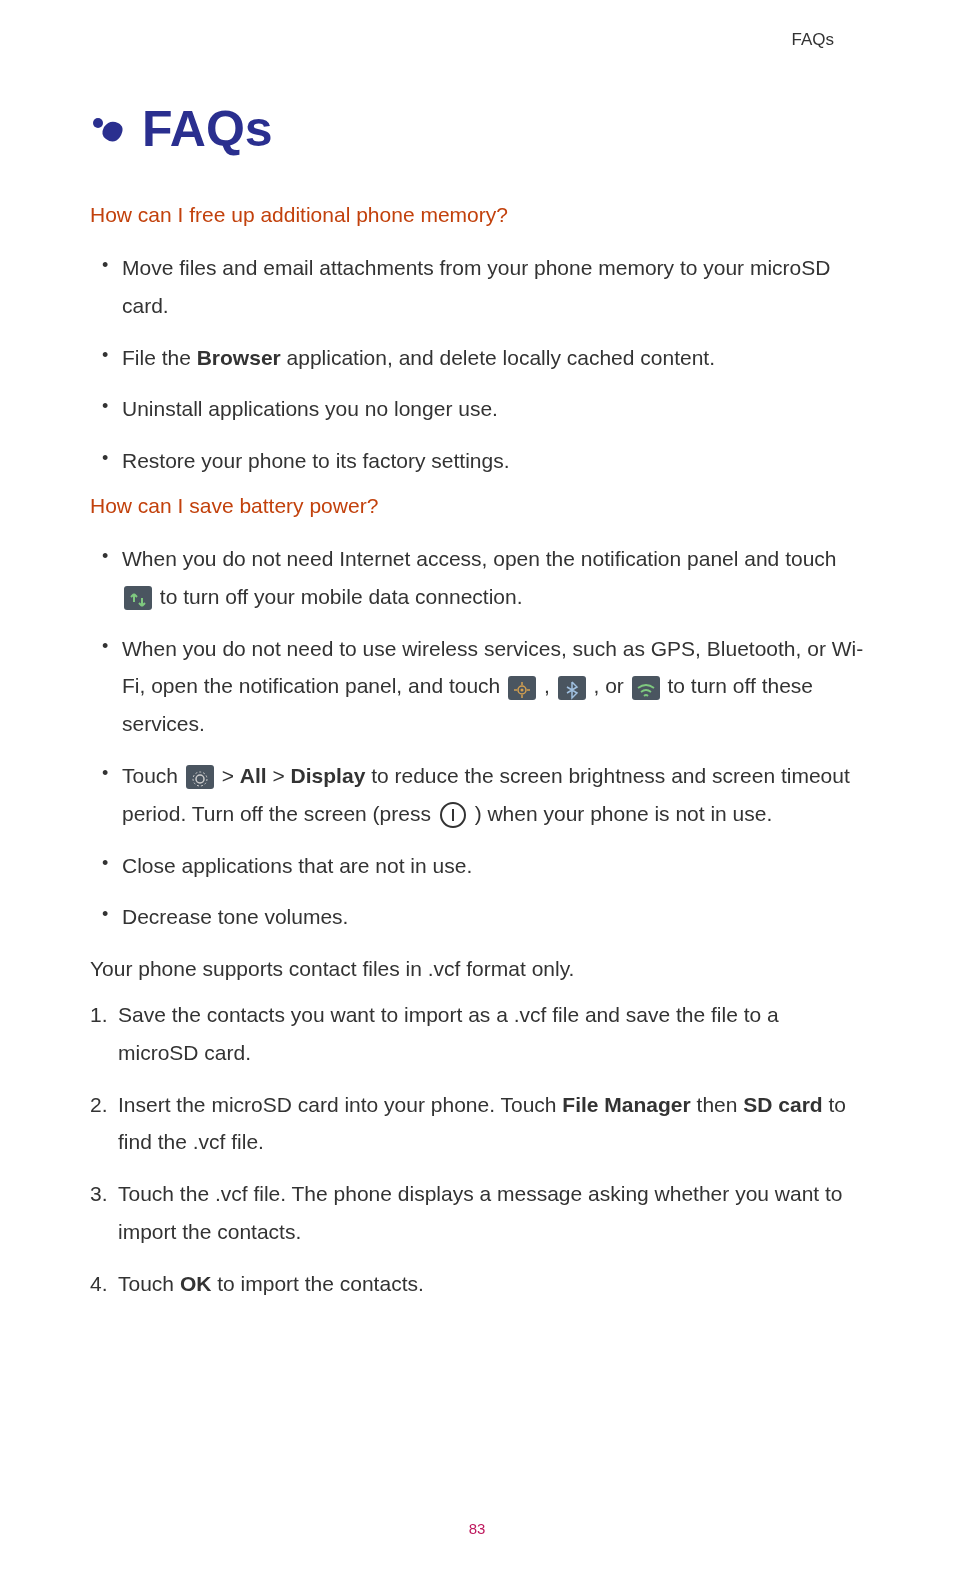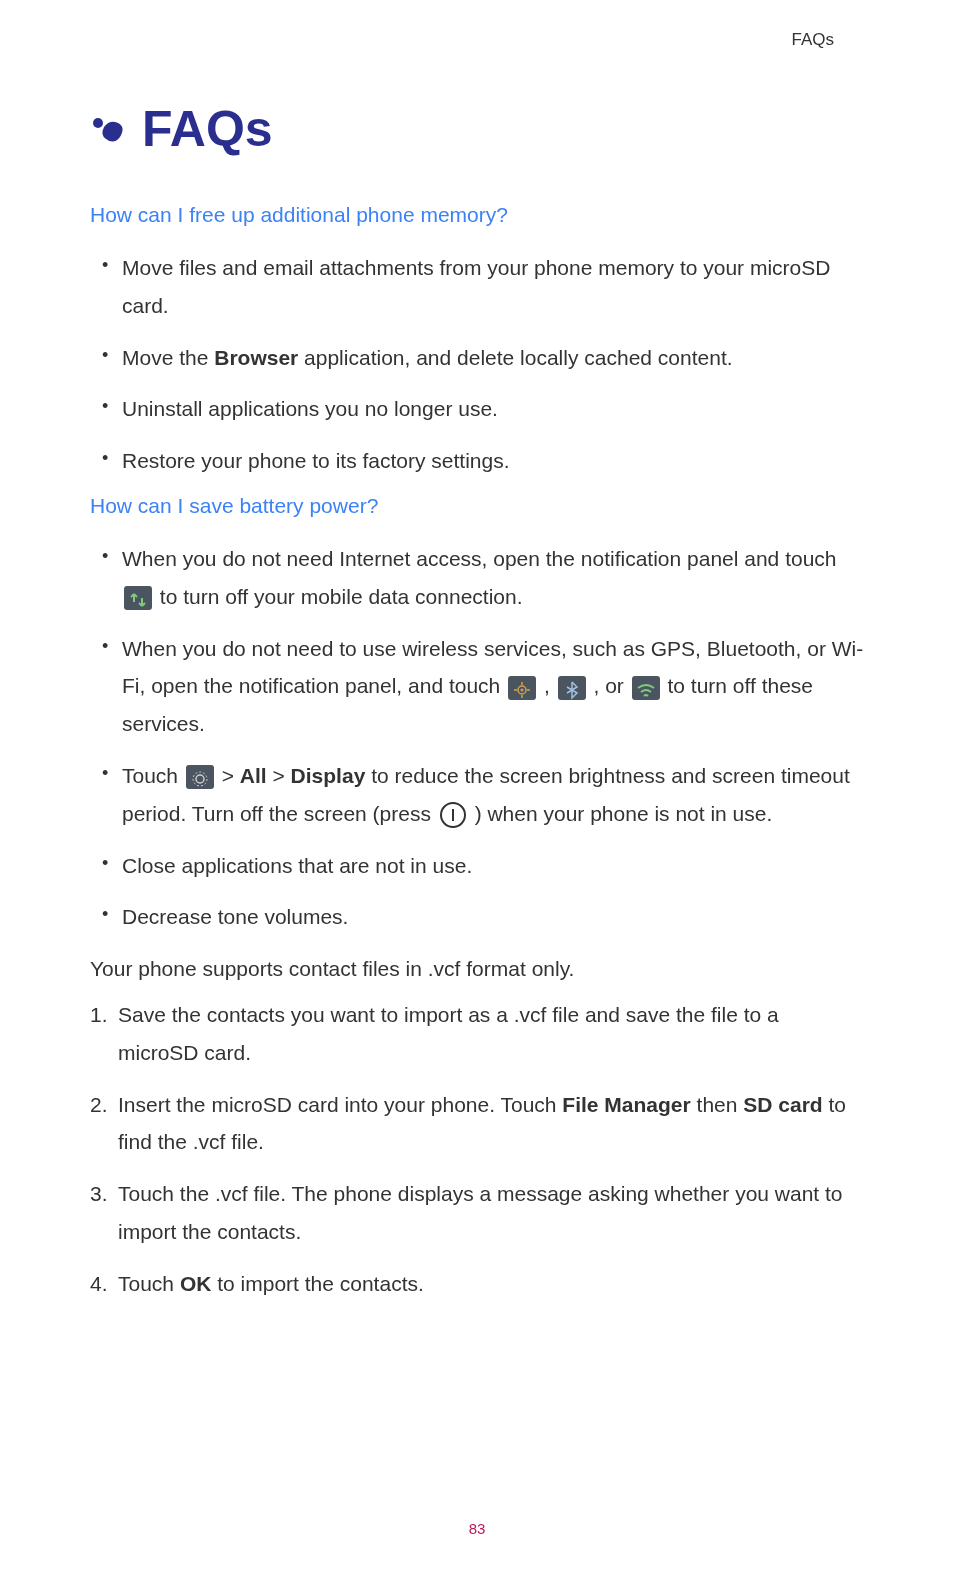--- a/index.html
+++ b/index.html
@@ -42,21 +42,21 @@
       align-items: center;
     }
     
     .title-text {
       font-size: 50px;
       font-weight: bold;
       color: #2a2f8f;
     }
     
     .question {
-      color: #3b82f6;
+      color: #c2410c;
       font-size: 21px;
       margin-bottom: 22px;
       margin-top: 14px;
     }
     
     .bullet-list {
       list-style: none;
       padding-left: 12px;
     }
     
@@ -209,21 +209,21 @@
     </span>
     <span class="title-text">FAQs</span>
   </div>
 
   <div class="question">How can I free up additional phone memory?</div>
   <ul class="bullet-list">
     <li class="bullet-item">
       <span>Move files and email attachments from your phone memory to your microSD card.</span>
     </li>
     <li class="bullet-item">
-      <span>Move the </span><span class="bold">Browser</span><span> application, and delete locally cached content.</span>
+      <span>File the </span><span class="bold">Browser</span><span> application, and delete locally cached content.</span>
     </li>
     <li class="bullet-item">
       <span>Uninstall applications you no longer use.</span>
     </li>
     <li class="bullet-item">
       <span>Restore your phone to its factory settings.</span>
     </li>
   </ul>
 
   <div class="question">How can I save battery power?</div>

